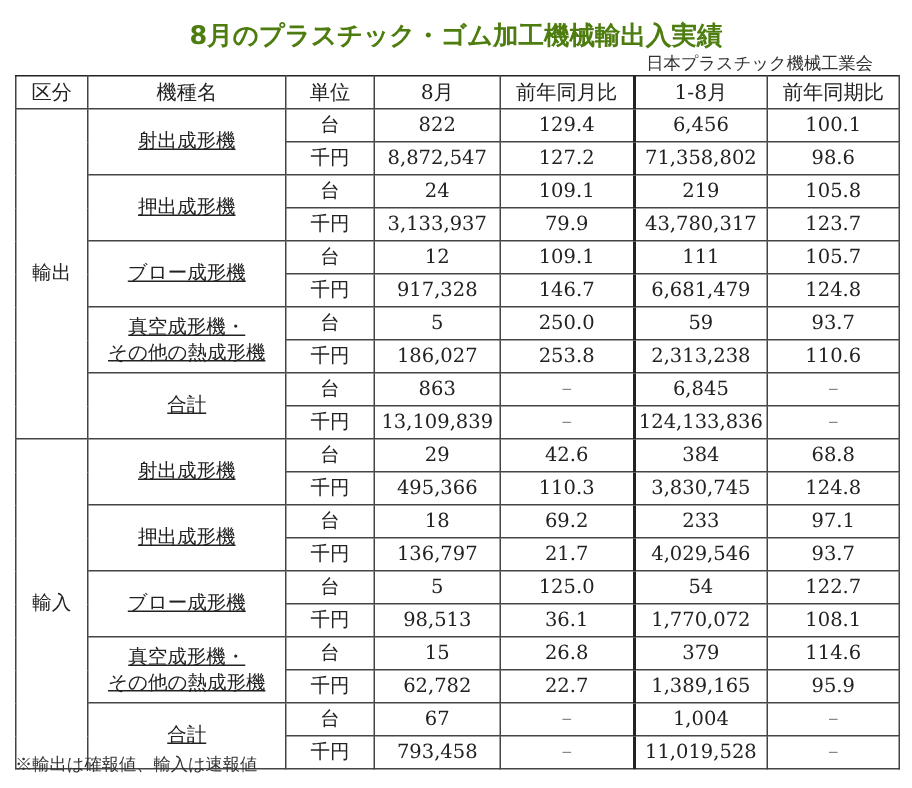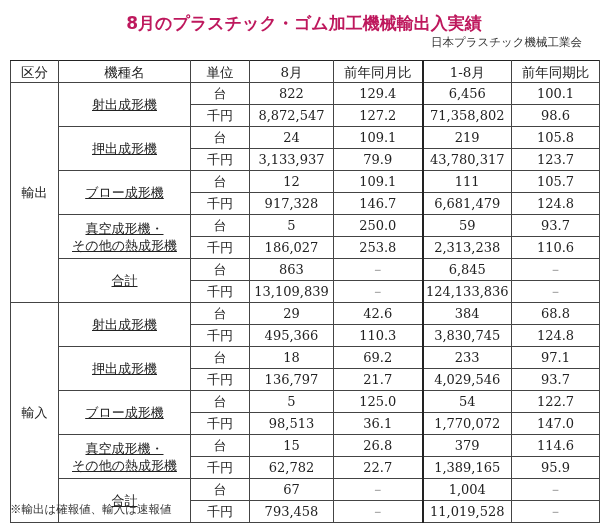--- a/index.html
+++ b/index.html
@@ -1,21 +1,21 @@
 <!DOCTYPE html>
 <html><head>
 <meta charset="utf-8">
 <style>
   html, body { margin: 0; padding: 0; background: #ffffff; }
   body { width: 608px; height: 525px; position: relative; overflow: hidden;
          font-family: "DejaVu Serif", "Liberation Serif", serif; color: #222; }
   .title { position: absolute; top: 12px; left: 0; width: 608px; text-align: center;
-           font-family: "DejaVu Sans", "Liberation Sans", sans-serif; font-size: 17px; font-weight: bold; color: #be185d; }
+           font-family: "DejaVu Sans", "Liberation Sans", sans-serif; font-size: 17px; font-weight: bold; color: #4d7c0f; }
   .org { position: absolute; top: 35px; right: 26px; font-size: 11.5px; color: #333; }
-  table { position: absolute; top: 60px; left: 10px; border-collapse: collapse; table-layout: fixed; width: 589px; }
+  table { position: absolute; top: 50px; left: 10px; border-collapse: collapse; table-layout: fixed; width: 589px; }
   td, th { border: 1px solid #444; text-align: center; font-weight: normal; font-size: 13px;
            padding: 0; height: 21px; line-height: 20px; white-space: nowrap; }
   th { height: 21px; font-size: 13.5px; }
   .thick-right { border-right: 2px solid #222; }
   .outer-top th { border-top: 1.5px solid #222; }
   .sep td { border-top: 1.5px solid #222; }
   .name { font-size: 13px; line-height: 17px; text-decoration: underline; }
   .note { position: absolute; top: 502px; left: 10px; font-size: 11.5px; color: #333; text-align: center; }
   .dash { color: #888; }
 </style>
@@ -163,21 +163,21 @@
         <td>5</td>
         <td class="thick-right">125.0</td>
         <td>54</td>
         <td>122.7</td>
       </tr>
       <tr>
         <td>千円</td>
         <td>98,513</td>
         <td class="thick-right">36.1</td>
         <td>1,770,072</td>
-        <td>147.0</td>
+        <td>108.1</td>
       </tr>
       <tr>
         <td rowspan="2" class="name">
           <div>真空成形機・</div>
           <div>その他の熱成形機</div>
         </td>
         <td>台</td>
         <td>15</td>
         <td class="thick-right">26.8</td>
         <td>379</td>

